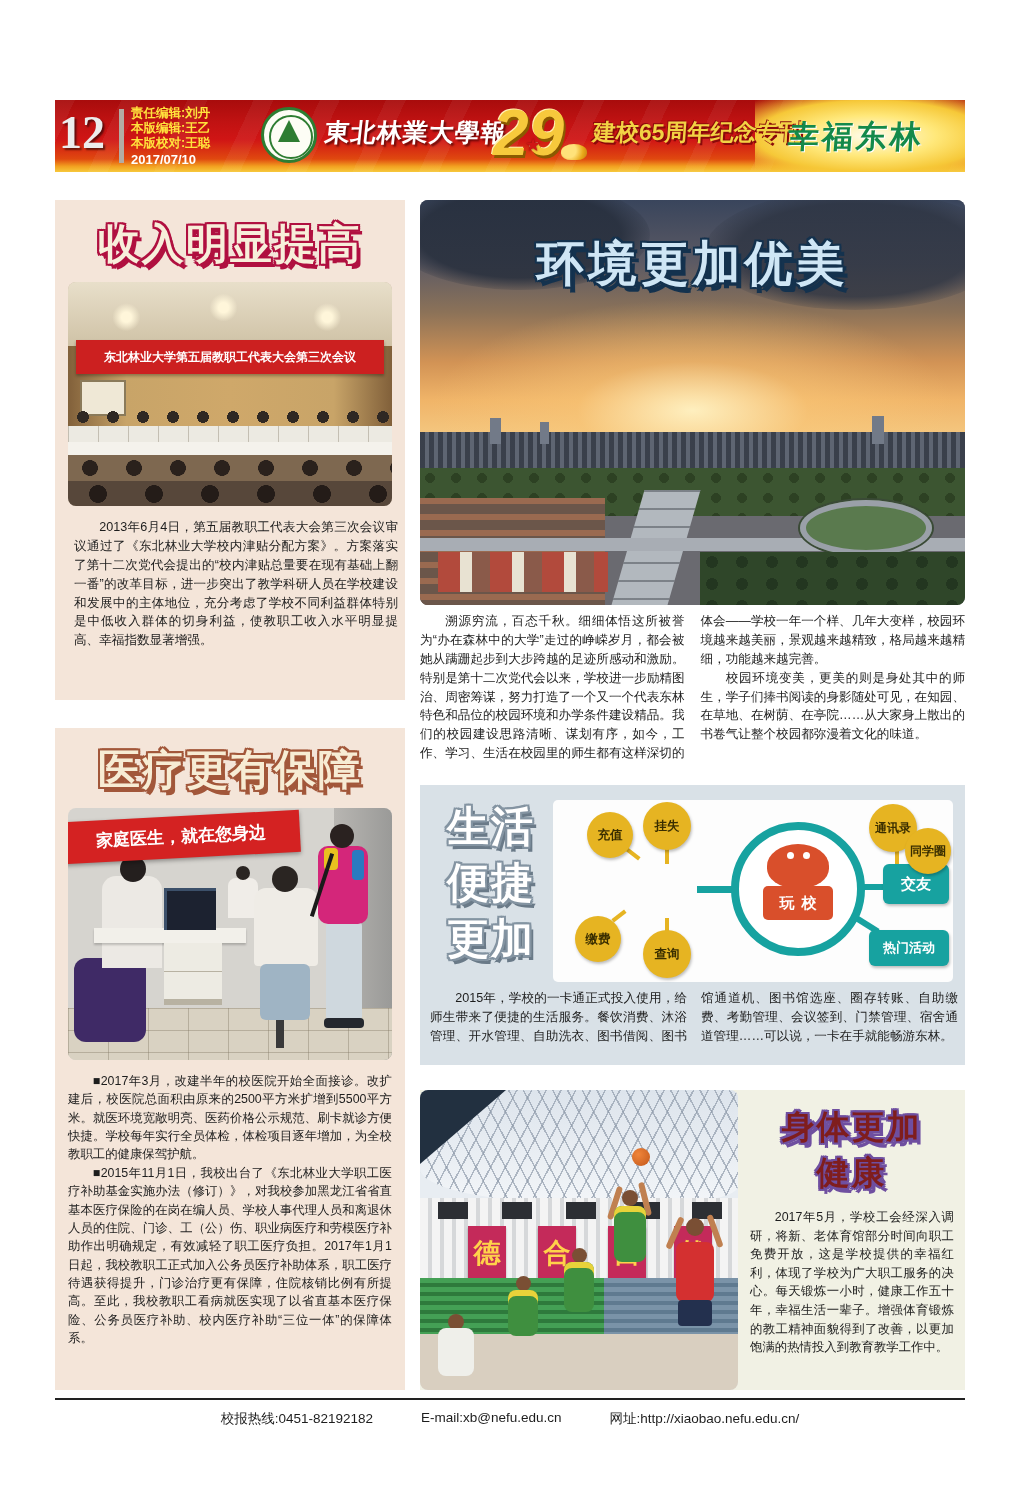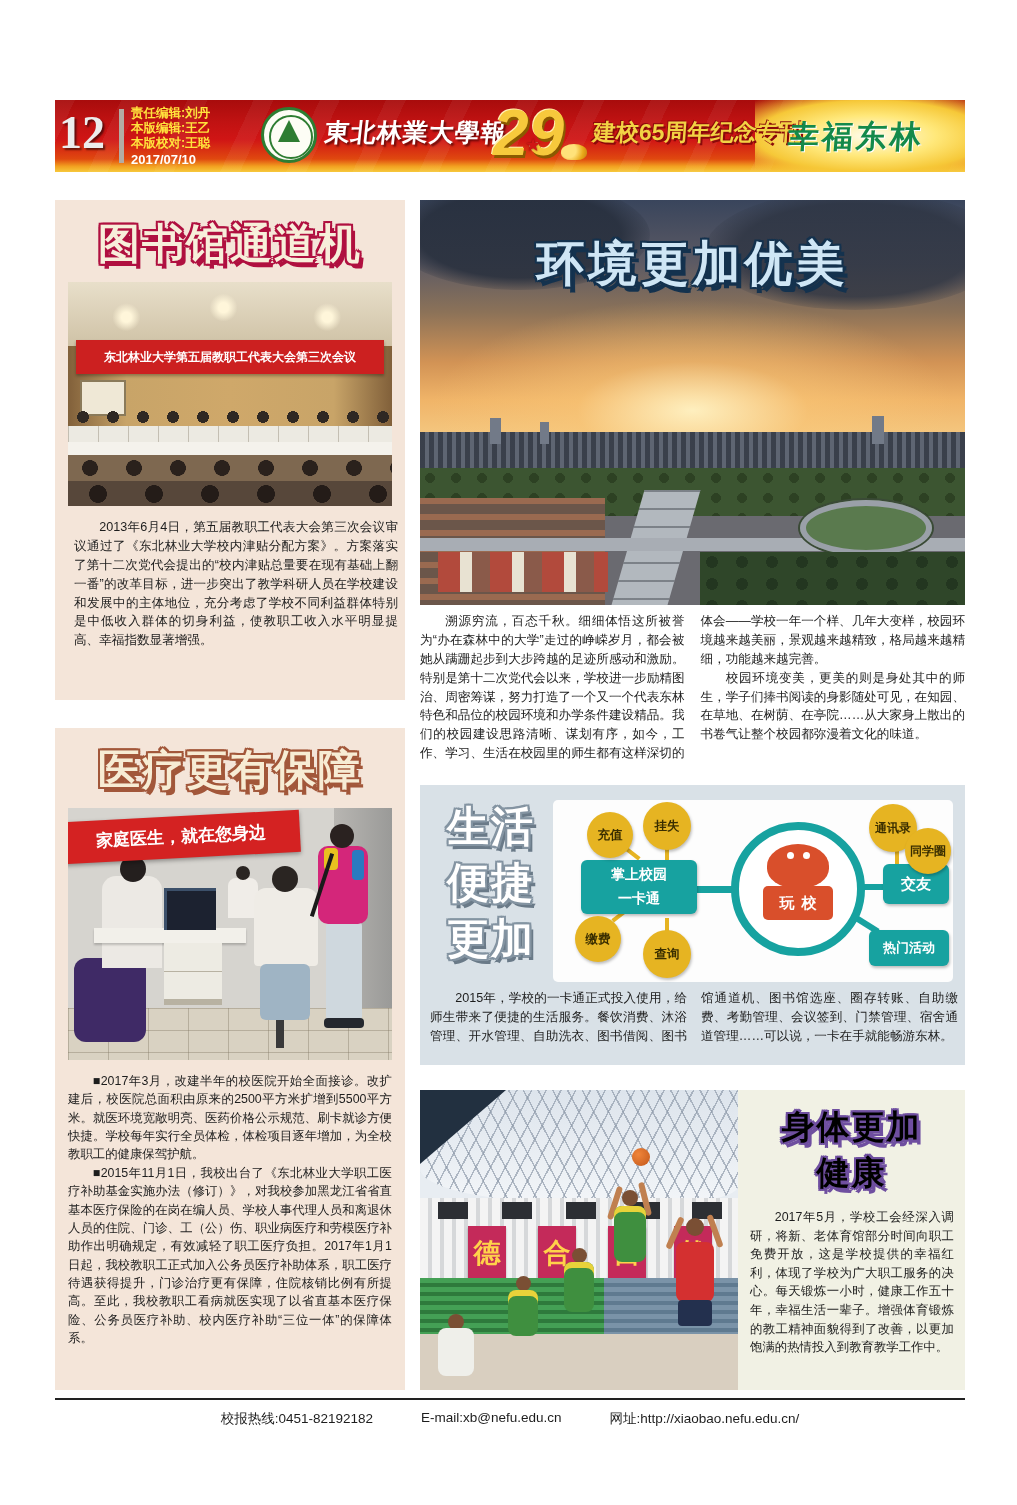--- a/index.html
+++ b/index.html
@@ -48,30 +48,30 @@
      -2px 0 0 #b01040, 2px 0 0 #b01040, 0 -2px 0 #b01040, 0 2px 0 #b01040, 4px 5px 0 #b01040; }
   .ot-brown { color:#f7ecd4; text-shadow:
      -2px -2px 0 #a2573a, 2px -2px 0 #a2573a, -2px 2px 0 #a2573a, 2px 2px 0 #a2573a,
      -2px 0 0 #a2573a, 2px 0 0 #a2573a, 0 -2px 0 #a2573a, 0 2px 0 #a2573a, 4px 5px 0 #a2573a; }
   .ot-navy { color:#cfe6f5; text-shadow:
      -2px -2px 0 #14324e, 2px -2px 0 #14324e, -2px 2px 0 #14324e, 2px 2px 0 #14324e,
      -2px 0 0 #14324e, 2px 0 0 #14324e, 0 -2px 0 #14324e, 0 2px 0 #14324e, 5px 6px 0 #14324e; }
   .ot-gray { color:#ffffff; text-shadow:
      -2px -2px 0 #8494a2, 2px -2px 0 #8494a2, -2px 2px 0 #8494a2, 2px 2px 0 #8494a2,
      -2px 0 0 #8494a2, 2px 0 0 #8494a2, 0 -2px 0 #8494a2, 0 2px 0 #8494a2, 4px 5px 0 #6a7a88; text-align: center; }
-  .ot-purple { color:#000000; text-shadow:
+  .ot-purple { color:#7f1d1d; text-shadow:
      -2px -2px 0 #6f4fa0, 2px -2px 0 #6f4fa0, -2px 2px 0 #6f4fa0, 2px 2px 0 #6f4fa0,
      -2px 0 0 #6f4fa0, 2px 0 0 #6f4fa0, 0 -2px 0 #6f4fa0, 0 2px 0 #6f4fa0, 4px 5px 0 #6f4fa0; }
 
   .body-text { font-size:12.6px; line-height:1.5; color:#1d1d1d; text-align:justify; }
   .body-text p { margin:0; text-indent:2em; }
   .two-col { column-count:2; column-gap:16px; }
 
   
-  .photo { position:absolute; overflow:hidden; background:#c9b9a4; }
+  .photo { position:absolute; overflow:hidden; background:#c9b9a4;border-radius:8px; }
 
   
   .meet-ceiling { left:0; top:0; width:100%; height:64px;
     background:
       radial-gradient(circle at 18% 55%, #fff6da 0 5px, rgba(255,246,218,0) 14px),
       radial-gradient(circle at 48% 40%, #fff6da 0 5px, rgba(255,246,218,0) 14px),
       radial-gradient(circle at 80% 55%, #fff6da 0 5px, rgba(255,246,218,0) 14px),
       linear-gradient(180deg,#e8dfca,#cfc2a6); }
   .meet-wall { left:0; top:64px; width:100%; height:80px;
     background:linear-gradient(90deg,#81603a 0%,#c8a468 18%,#cfa86a 50%,#c8a468 82%,#81603a 100%); }
@@ -215,21 +215,21 @@
     </div>
     <div class="abs masthead">東北林業大學報</div>
     <div class="abs num65">29</div>
     <div class="abs num65-star">★</div>
     <div class="abs cloud-orn"></div>
     <div class="abs special">建校65周年纪念专刊</div>
     <div class="abs slogan">幸福东林</div>
   </div>
 
   <div class="sec sec-pink" style="left:55px;top:200px;width:350px;height:500px">
-    <div class="outline-title ot-red" style="top:16px;font-size:42px">图书馆通道机</div>
+    <div class="outline-title ot-red" style="top:16px;font-size:42px">收入明显提高</div>
     <div class="photo" style="left:13px;top:82px;width:324px;height:224px">
       <div class="abs meet-ceiling"></div>
       <div class="abs meet-wall"></div>
       <div class="abs meet-screen"></div>
       <div class="abs meet-banner">东北林业大学第五届教职工代表大会第三次会议</div>
       <div class="abs meet-heads"></div>
       <div class="abs meet-shirts"></div>
       <div class="abs meet-table"></div>
       <div class="abs meet-crowd1"></div>
       <div class="abs meet-crowd2"></div>
@@ -306,24 +306,20 @@
       <div class="abs conn-teal" style="left:144px;top:86px;width:40px;height:7px"></div>
       <div class="abs conn-teal" style="left:305px;top:84px;width:28px;height:6px"></div>
       <div class="abs conn-teal" style="left:288px;top:118px;width:40px;height:6px;transform:rotate(32deg)"></div>
       <div class="abs conn-yellow" style="left:72px;top:52px;width:16px;height:4px;transform:rotate(38deg)"></div>
       <div class="abs conn-yellow" style="left:112px;top:48px;width:4px;height:16px"></div>
       <div class="abs conn-yellow" style="left:58px;top:114px;width:16px;height:4px;transform:rotate(-38deg)"></div>
       <div class="abs conn-yellow" style="left:112px;top:118px;width:4px;height:16px"></div>
       <div class="abs conn-yellow" style="left:342px;top:50px;width:4px;height:18px"></div>
       <div class="abs conn-yellow" style="left:372px;top:56px;width:14px;height:4px;transform:rotate(40deg)"></div>
 
-      <div class="abs hub" style="left:28px;top:60px;width:116px;height:52px;font-size:14px;line-height:24px;padding-top:2px">
-        <div>掌上校园</div>
-        <div>一卡通</div>
-      </div>
       <div class="abs bubble" style="left:34px;top:12px;width:46px;height:46px">充值</div>
       <div class="abs bubble" style="left:90px;top:2px;width:48px;height:48px">挂失</div>
       <div class="abs bubble" style="left:22px;top:116px;width:46px;height:46px">缴费</div>
       <div class="abs bubble" style="left:90px;top:130px;width:48px;height:48px">查询</div>
 
       <div class="abs life-circle">
         <div class="abs mascot-blob"></div>
         <div class="abs mascot-eye" style="left:48px"></div>
         <div class="abs mascot-eye" style="left:64px"></div>
         <div class="abs mascot-box">玩校</div>

